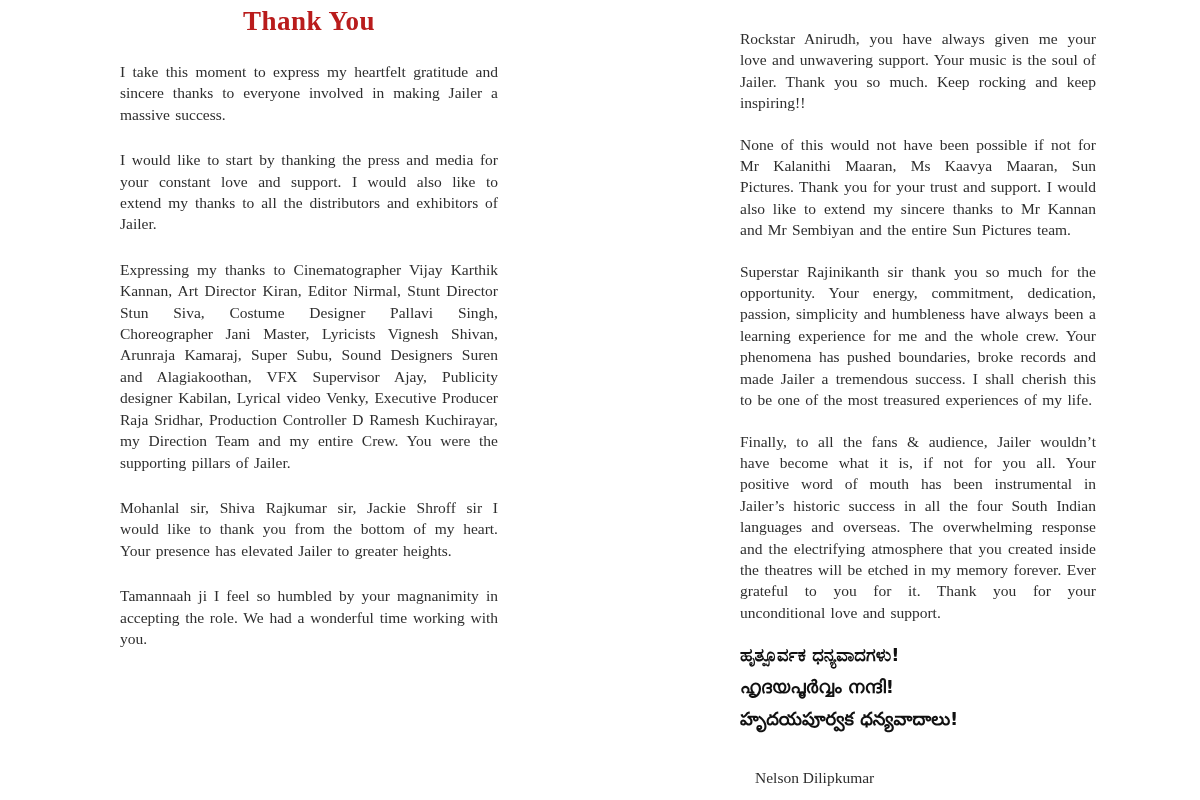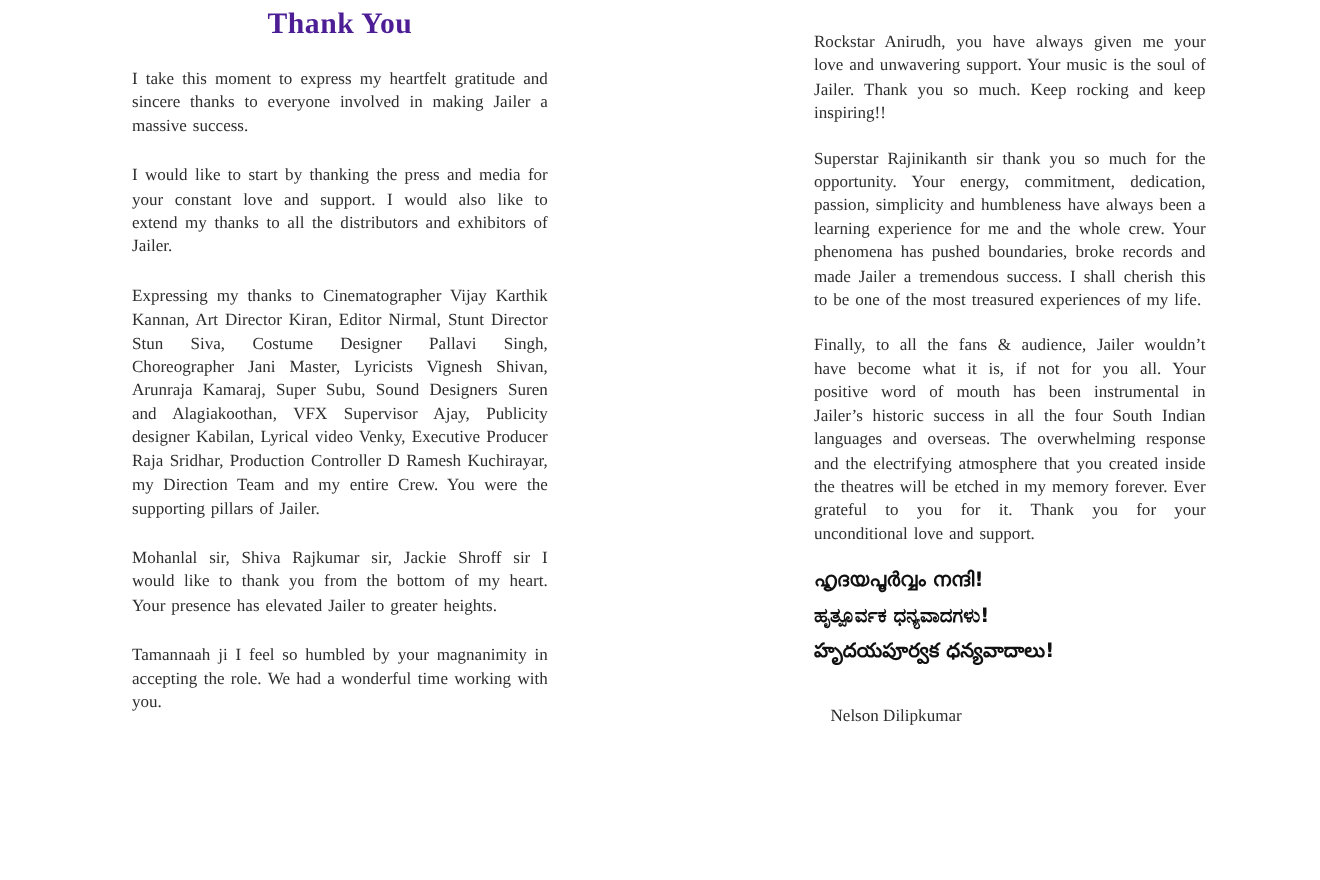--- a/index.html
+++ b/index.html
@@ -26,21 +26,21 @@
   }
   .col-right {
     left: 740px;
     top: 20px;
     width: 356px;
   }
   .doc-title {
     font-size: 27px;
     font-weight: 700;
     text-align: center;
-    color: #4c1d95;
+    color: #b91c1c;
     margin: 0 0 24px 0;
     letter-spacing: 0.5px;
   }
   p.body-para {
     font-size: 15.5px;
     line-height: 21.4px;
     text-align: justify;
     margin: 8px 0 24px 0;
     word-spacing: 1.5px;
   }
@@ -74,25 +74,26 @@
     <h1 class="doc-title">Thank You</h1>
     <p class="body-para">I take this moment to express my heartfelt gratitude and sincere thanks to everyone involved in making Jailer a massive success.</p>
     <p class="body-para">I would like to start by thanking the press and media for your constant love and support. I would also like to extend my thanks to all the distributors and exhibitors of Jailer.</p>
     <p class="body-para">Expressing my thanks to Cinematographer Vijay Karthik Kannan, Art Director Kiran, Editor Nirmal, Stunt Director Stun Siva, Costume Designer Pallavi Singh, Choreographer Jani Master, Lyricists Vignesh Shivan, Arunraja Kamaraj, Super Subu, Sound Designers Suren and Alagiakoothan, VFX Supervisor Ajay, Publicity designer Kabilan, Lyrical video Venky, Executive Producer Raja Sridhar, Production Controller D Ramesh Kuchirayar, my Direction Team and my entire Crew. You were the supporting pillars of Jailer.</p>
     <p class="body-para">Mohanlal sir, Shiva Rajkumar sir, Jackie Shroff sir I would like to thank you from the bottom of my heart. Your presence has elevated Jailer to greater heights.</p>
     <p class="body-para">Tamannaah ji I feel so humbled by your magnanimity in accepting the role. We had a wonderful time working with you.</p>
   </div>
 
   <div class="col col-right">
     <p class="body-para">Rockstar Anirudh, you have always given me your love and unwavering support. Your music is the soul of Jailer. Thank you so much. Keep rocking and keep inspiring!!</p>
+    <p class="body-para">None of this would not have been possible if not for Mr Kalanithi Maaran, Ms Kaavya Maaran, Sun Pictures. Thank you for your trust and support. I would also like to extend my sincere thanks to Mr Kannan and Mr Sembiyan and the entire Sun Pictures team.</p>
     <p class="body-para">Superstar Rajinikanth sir thank you so much for the opportunity. Your energy, commitment, dedication, passion, simplicity and humbleness have always been a learning experience for me and the whole crew. Your phenomena has pushed boundaries, broke records and made Jailer a tremendous success. I shall cherish this to be one of the most treasured experiences of my life.</p>
     <p class="body-para">Finally, to all the fans &amp; audience, Jailer wouldn’t have become what it is, if not for you all. Your positive word of mouth has been instrumental in Jailer’s historic success in all the four South Indian languages and overseas. The overwhelming response and the electrifying atmosphere that you created inside the theatres will be etched in my memory forever. Ever grateful to you for it. Thank you for your unconditional love and support.</p>
 
     <div class="multilang-block">
+      <div class="multilang-line">ಹೃತ್ಪೂರ್ವಕ ಧನ್ಯವಾದಗಳು!</div>
       <div class="multilang-line">ഹൃദയപൂർവ്വം നന്ദി!</div>
-      <div class="multilang-line">ಹೃತ್ಪೂರ್ವಕ ಧನ್ಯವಾದಗಳು!</div>
       <div class="multilang-line">హృదయపూర్వక ధన్యవాదాలు!</div>
     </div>
 
     <div class="signature">Nelson Dilipkumar</div>
   </div>
 
 </div>
 
 </body></html>

